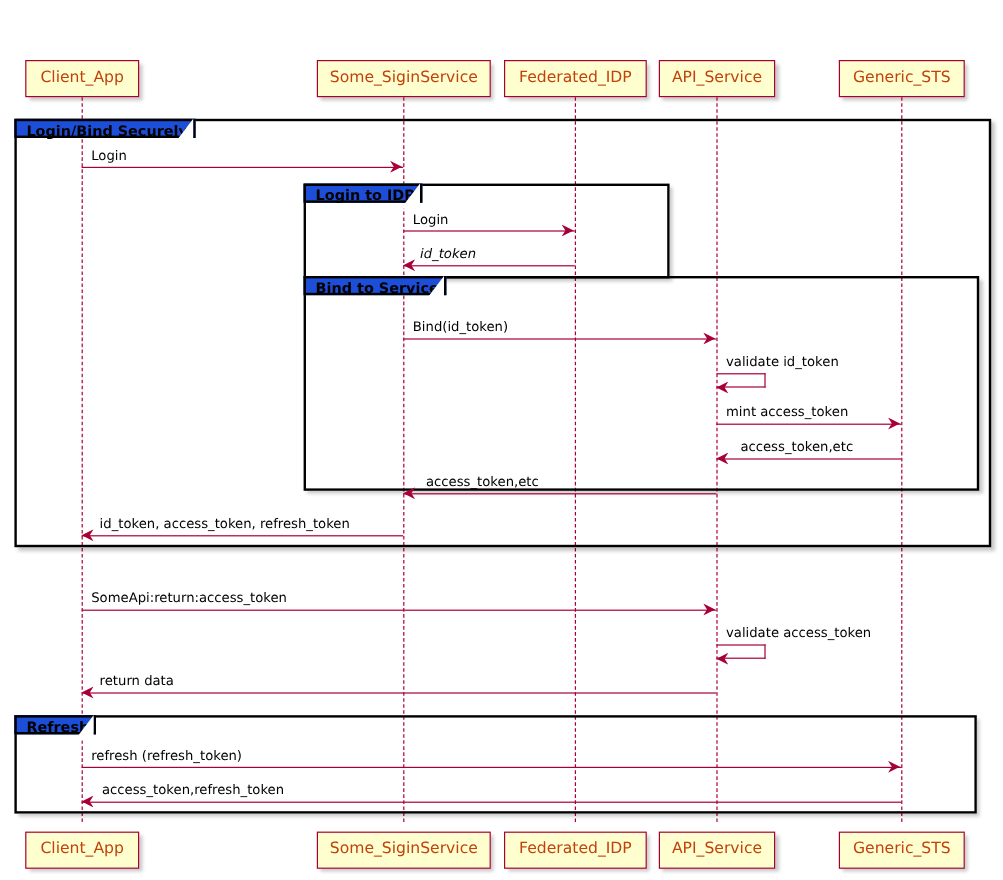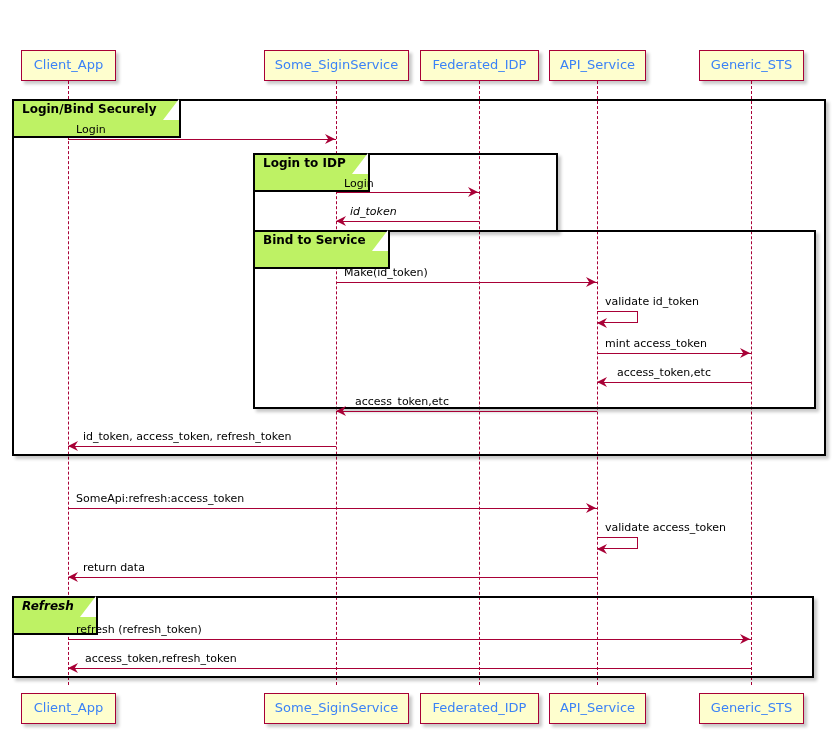--- a/index.html
+++ b/index.html
@@ -31,21 +31,21 @@
     color: #000000;
     line-height: 17px;
     white-space: pre-line;
   }
   
   .participant {
     position: absolute;
     box-sizing: border-box;
     background: #FEFECE;
     border: 1.5px solid #A80036;
-    color: #3b82f6;
+    color: #c2410c;
     font-size: 13px;
     text-align: center;
     line-height: 28px;
     height: 31px;
     box-shadow: 3px 3px 3px rgba(0,0,0,0.22);
     white-space: nowrap;
   }
   
   .lifeline {
     position: absolute;
@@ -57,29 +57,29 @@
     position: absolute;
     box-sizing: border-box;
     border: 2px solid #000000;
     background: transparent;
     box-shadow: 3px 3px 3px rgba(0,0,0,0.22);
   }
   .group-label {
     position: absolute;
     left: -2px;
     top: -2px;
-    height: 39px;
-    background: #bef264;
+    height: 16px;
+    background: #1d4ed8;
     border: 2px solid #000000;
     box-sizing: border-box;
     font-size: 12px;
     font-weight: bold;
     color: #000000;
     line-height: 17px;
-    padding: 0 22px 0 8px;
+    padding: 0 4px 0 8px;
     white-space: nowrap;
   }
   .group-label::after {
     content: "";
     position: absolute;
     right: 0;
     top: -2px;
     width: 0;
     height: 0;
     border-style: solid;
@@ -153,21 +153,21 @@
     </div>
   </div>
 
   <div class="group" style="left:253px; top:230px; width:563px; height:179px;">
     <div class="group-label">
       <span>Bind to Service</span>
     </div>
   </div>
 
 
-  <div class="group" style="left:12px; top:596px; width:802px; height:82px;font-style:italic;">
+  <div class="group" style="left:12px; top:596px; width:802px; height:82px;">
     <div class="group-label">
       <span>Refresh</span>
     </div>
   </div>
 
   <div class="msg-label" style="left:76px; top:123px;">Login</div>
   <div class="msg-line" style="left:68px; top:139px; width:268px;"></div>
   <svg class="arrow-head" style="left:325px; top:134px;" viewBox="0 0 10 10">
     <path d="M0,0 L10,5 L0,10 L3.2,5 Z" fill="#A80036"></path>
   </svg>
@@ -177,21 +177,21 @@
   <svg class="arrow-head" style="left:468px; top:187px;" viewBox="0 0 10 10">
     <path d="M0,0 L10,5 L0,10 L3.2,5 Z" fill="#A80036"></path>
   </svg>
 
   <div class="msg-label" style="left:350px; top:205px;font-style:italic;">id_token</div>
   <div class="msg-line" style="left:336px; top:221px; width:143px;"></div>
   <svg class="arrow-head" style="left:336px; top:216px;" viewBox="0 0 10 10">
     <path d="M10,0 L0,5 L10,10 L6.8,5 Z" fill="#A80036"></path>
   </svg>
 
-  <div class="msg-label" style="left:344px; top:266px;">Make(id_token)</div>
+  <div class="msg-label" style="left:344px; top:266px;">Bind(id_token)</div>
   <div class="msg-line" style="left:336px; top:282px; width:261px;"></div>
   <svg class="arrow-head" style="left:586px; top:277px;" viewBox="0 0 10 10">
     <path d="M0,0 L10,5 L0,10 L3.2,5 Z" fill="#A80036"></path>
   </svg>
 
   <div class="msg-label" style="left:605px; top:295px;">validate id_token</div>
   <div class="selfloop" style="left:597px; top:311px; width:41px; height:12px;"></div>
   <svg class="arrow-head" style="left:597px; top:318px;" viewBox="0 0 10 10">
     <path d="M10,0 L0,5 L10,10 L6.8,5 Z" fill="#A80036"></path>
   </svg>
@@ -213,21 +213,21 @@
   <svg class="arrow-head" style="left:336px; top:406px;" viewBox="0 0 10 10">
     <path d="M10,0 L0,5 L10,10 L6.8,5 Z" fill="#A80036"></path>
   </svg>
 
   <div class="msg-label" style="left:83px; top:430px;">id_token, access_token, refresh_token</div>
   <div class="msg-line" style="left:68px; top:446px; width:268px;"></div>
   <svg class="arrow-head" style="left:68px; top:441px;" viewBox="0 0 10 10">
     <path d="M10,0 L0,5 L10,10 L6.8,5 Z" fill="#A80036"></path>
   </svg>
 
-  <div class="msg-label" style="left:76px; top:492px;">SomeApi:refresh:access_token</div>
+  <div class="msg-label" style="left:76px; top:492px;">SomeApi:return:access_token</div>
   <div class="msg-line" style="left:68px; top:508px; width:529px;"></div>
   <svg class="arrow-head" style="left:586px; top:503px;" viewBox="0 0 10 10">
     <path d="M0,0 L10,5 L0,10 L3.2,5 Z" fill="#A80036"></path>
   </svg>
 
   <div class="msg-label" style="left:605px; top:521px;">validate access_token</div>
   <div class="selfloop" style="left:597px; top:537px; width:41px; height:12px;"></div>
   <svg class="arrow-head" style="left:597px; top:544px;" viewBox="0 0 10 10">
     <path d="M10,0 L0,5 L10,10 L6.8,5 Z" fill="#A80036"></path>
   </svg>

